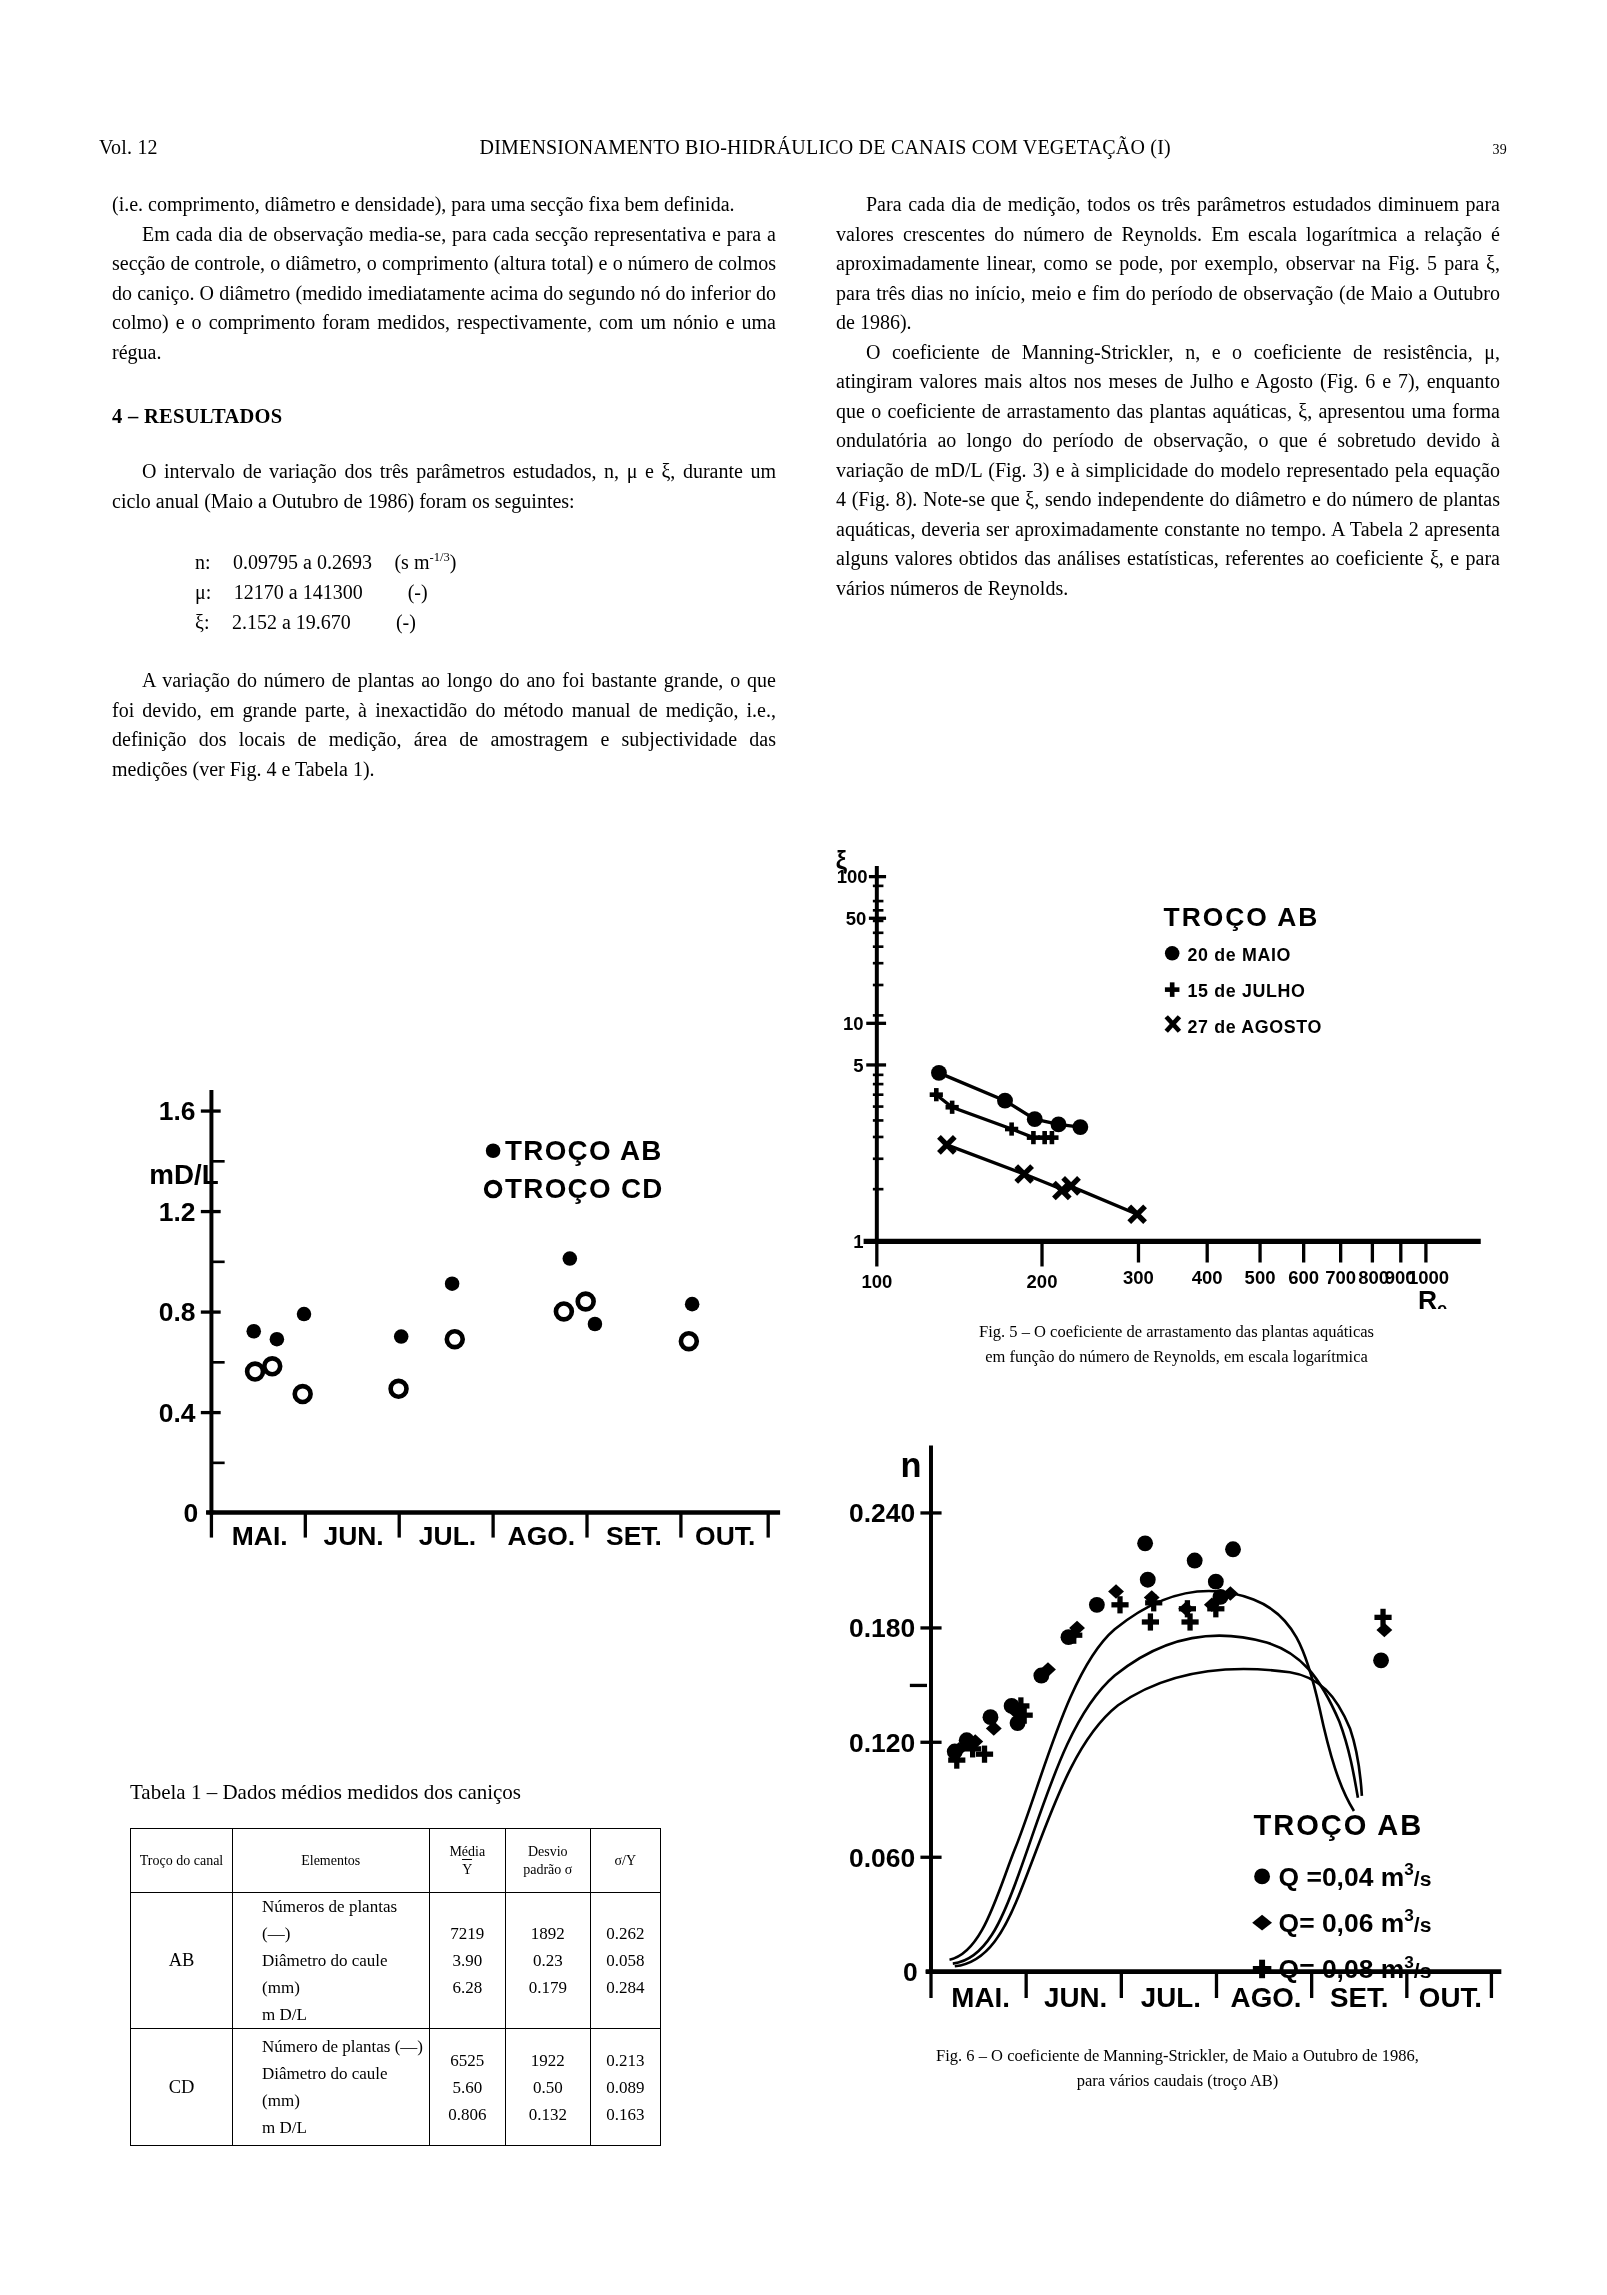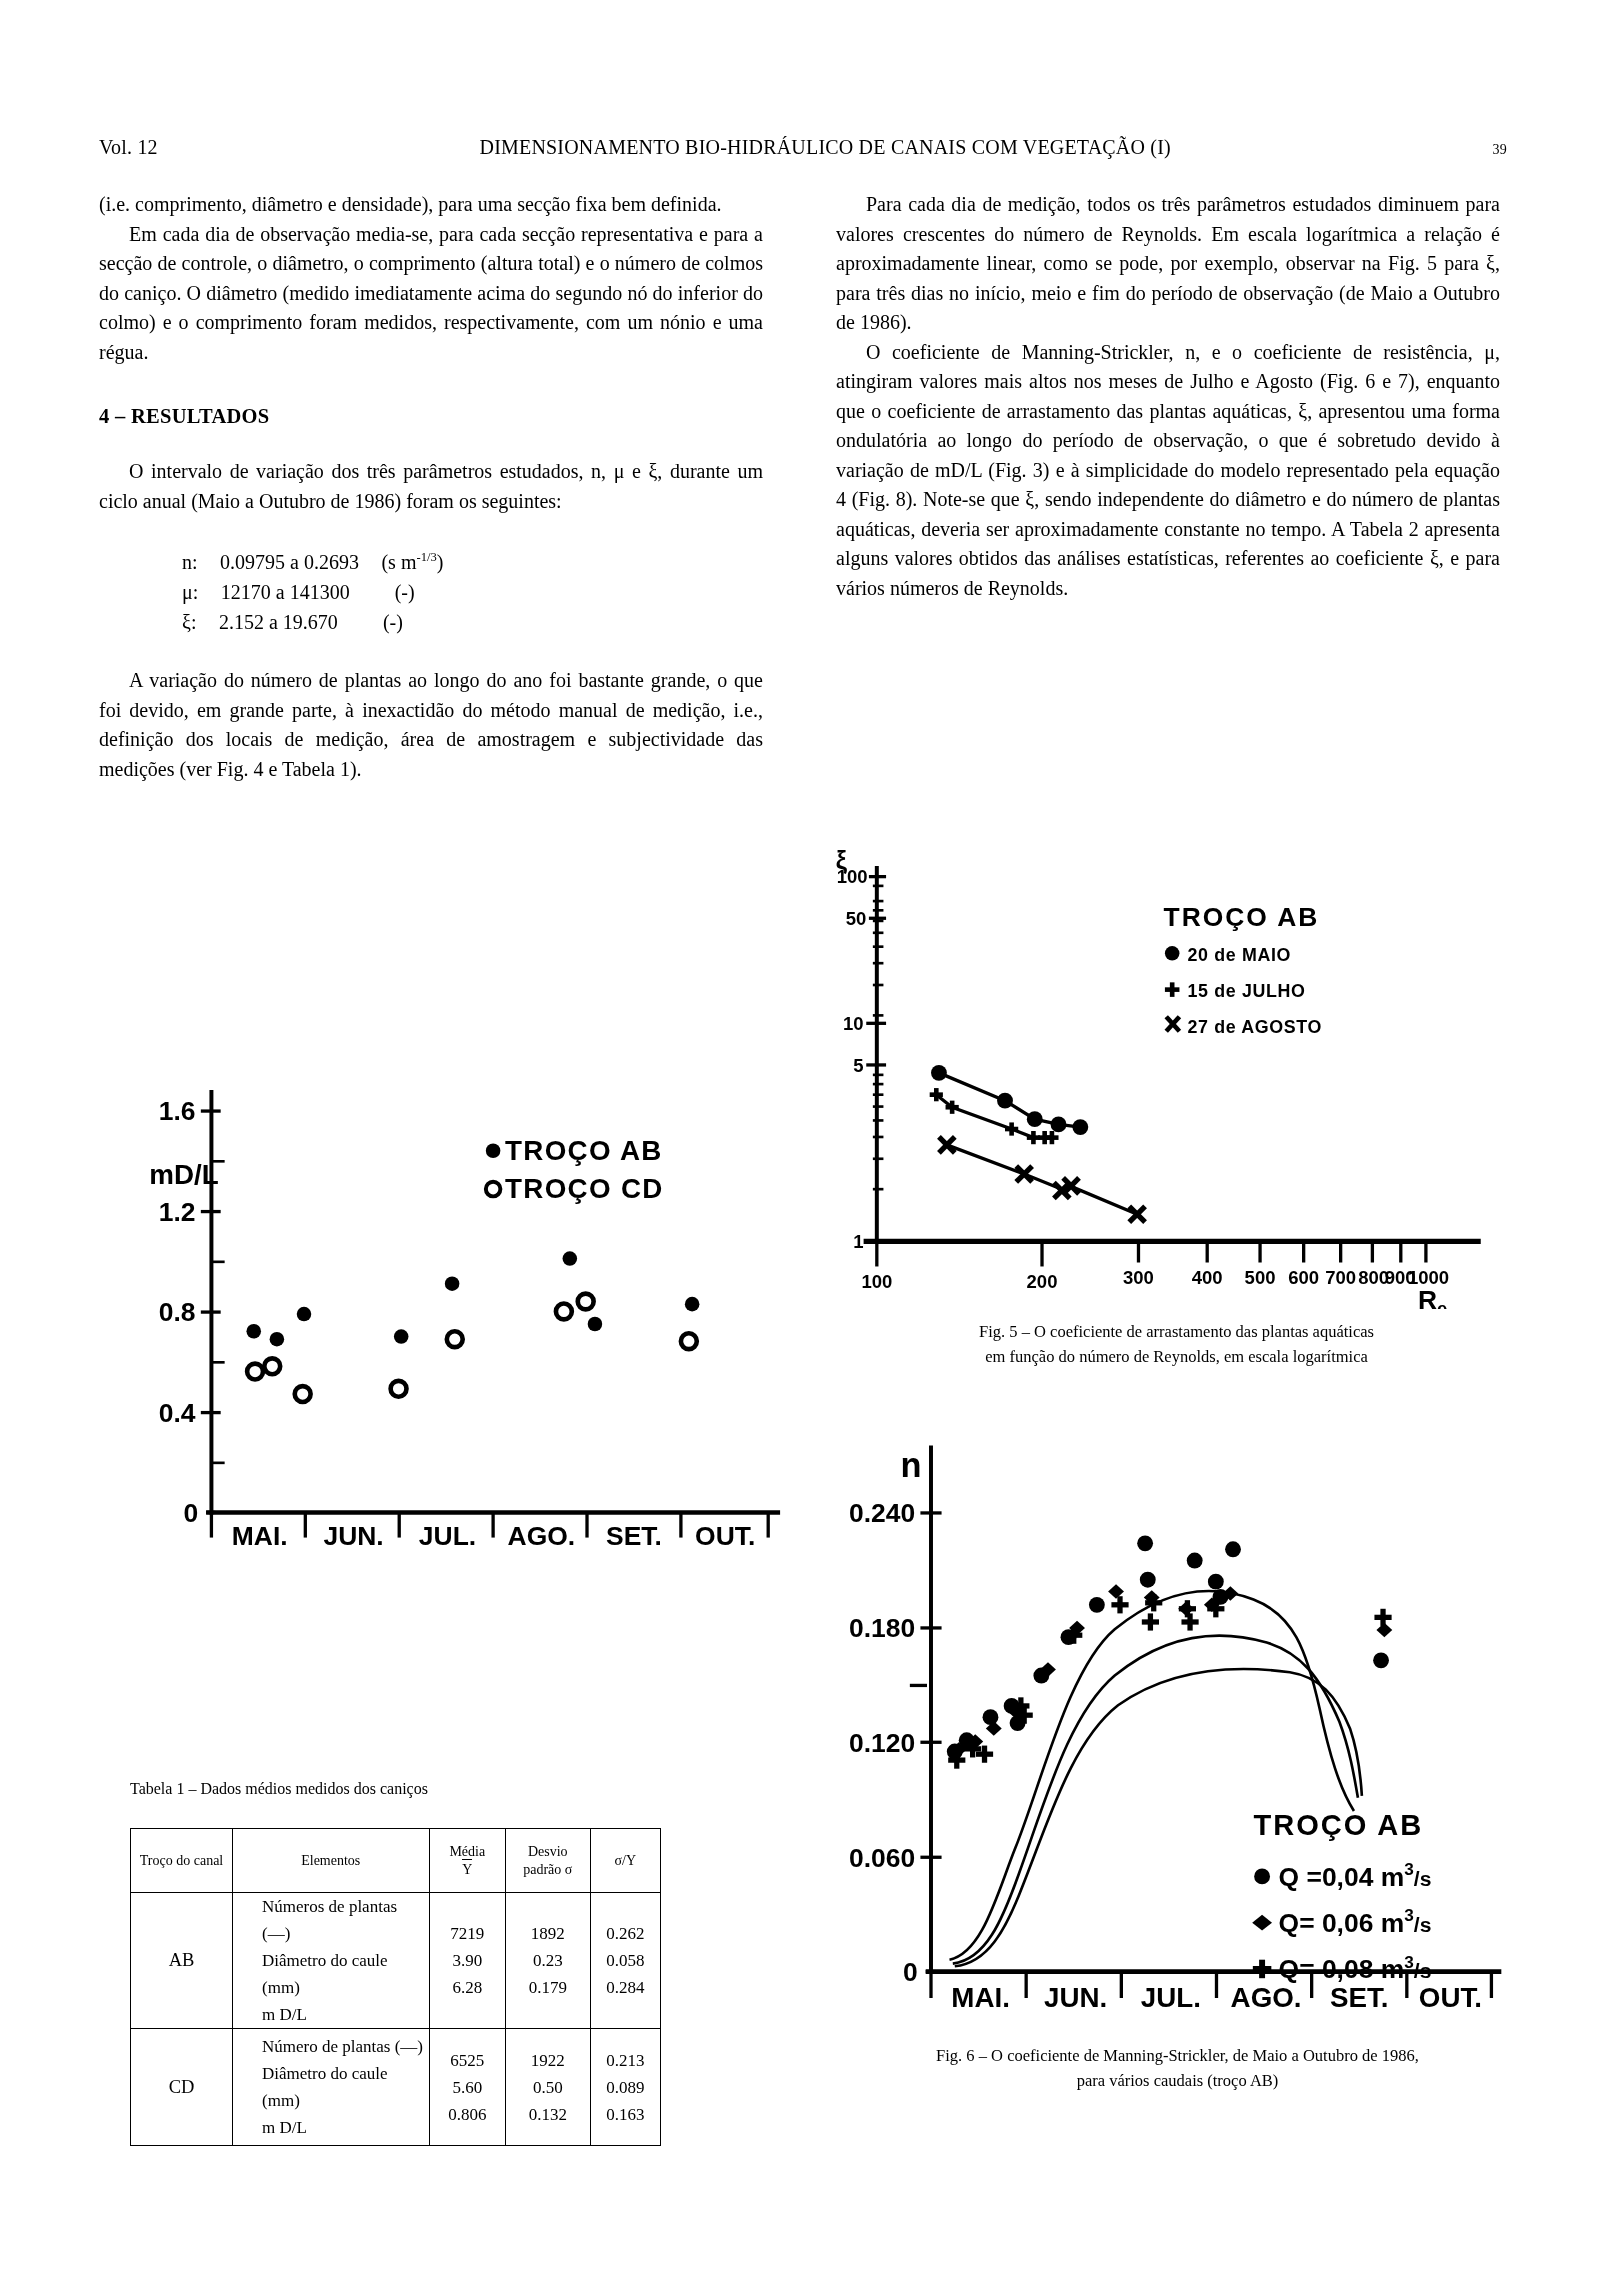--- a/index.html
+++ b/index.html
@@ -16,21 +16,21 @@
   .runhead {
     position:absolute; left:99px; top:136px; width:1408px;
     display:flex; align-items:baseline; justify-content:space-between;
     font-size:20px; letter-spacing:0.2px;
   }
   .runhead .title { font-size:20px; }
   .runhead .pageno { font-size:14px; }
 
   
   .col { position:absolute; top:190px; width:664px; }
-  .col.left  { left:99px; }
+  .col.left  { left:112px; }
   .col.right { left:836px; }
 
   .col p {
     margin:0 0 0 0;
     font-size:20px;
     line-height:29.5px;
     text-align:justify;
     text-indent:0;
     hyphens:none;
   }
@@ -56,21 +56,21 @@
   #fig4 svg { display:block; }
   .figcap {
     position:absolute; width:668px; text-align:center;
     font-size:16.5px; line-height:25px;
   }
   #fig4cap { left:132px; top:1612px; }
 
   
   #tab1title {
     position:absolute; left:130px; top:1780px;
-    font-size:16px;
+    font-size:21px;
   }
   #tab1 {
     position:absolute; left:130px; top:1828px;
     width:531px;
     border-collapse:collapse;
     font-size:16px;
     background:#fff;
     border-radius:17px;
   }
   #tab1 td, #tab1 th {

